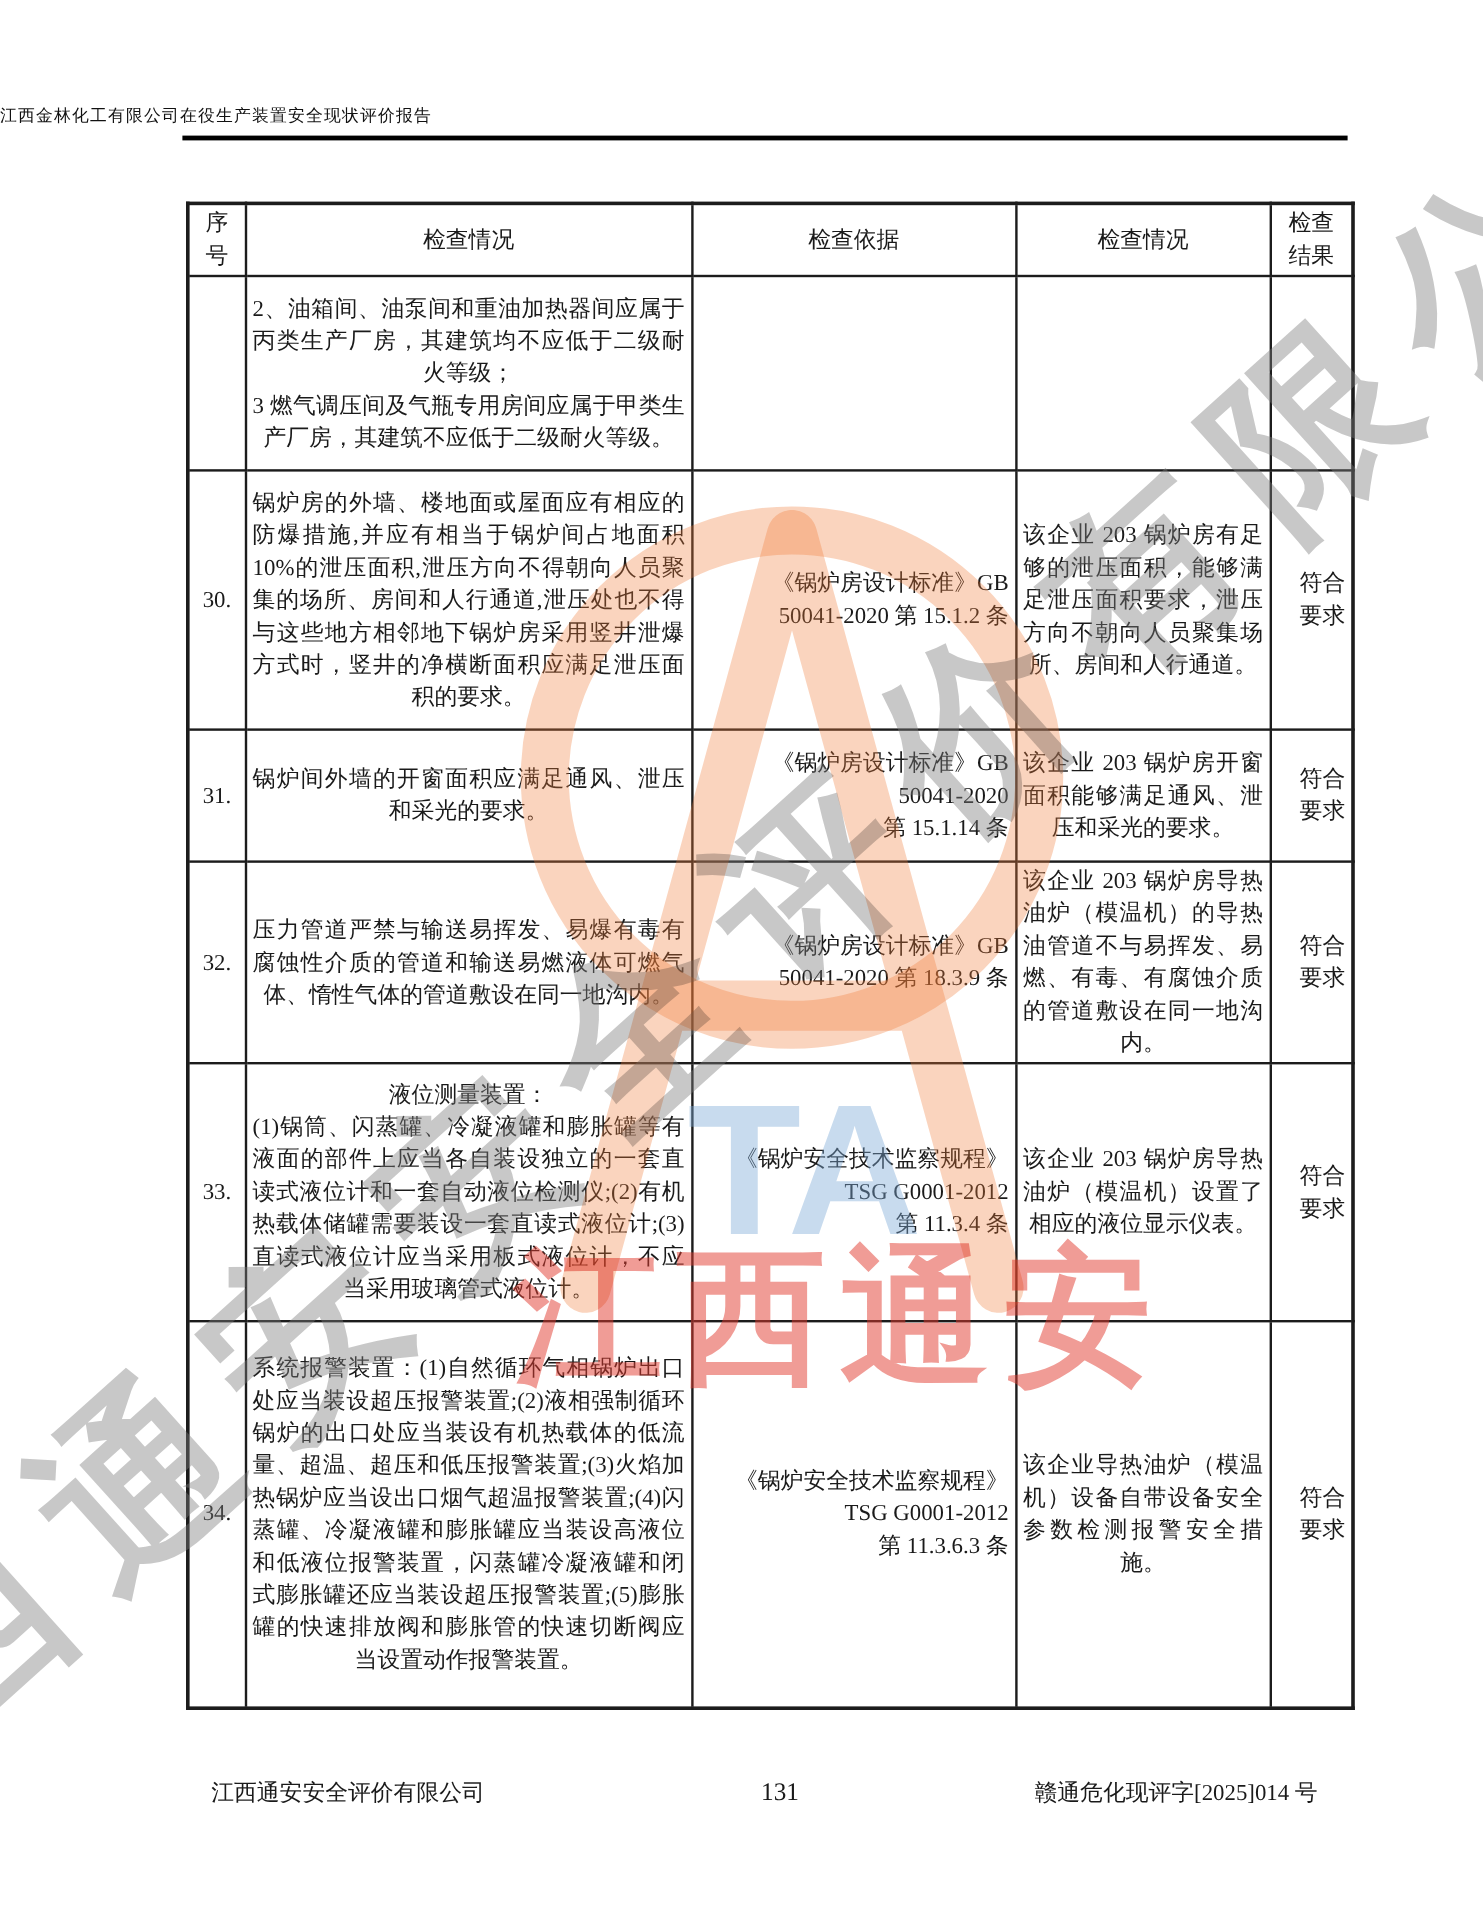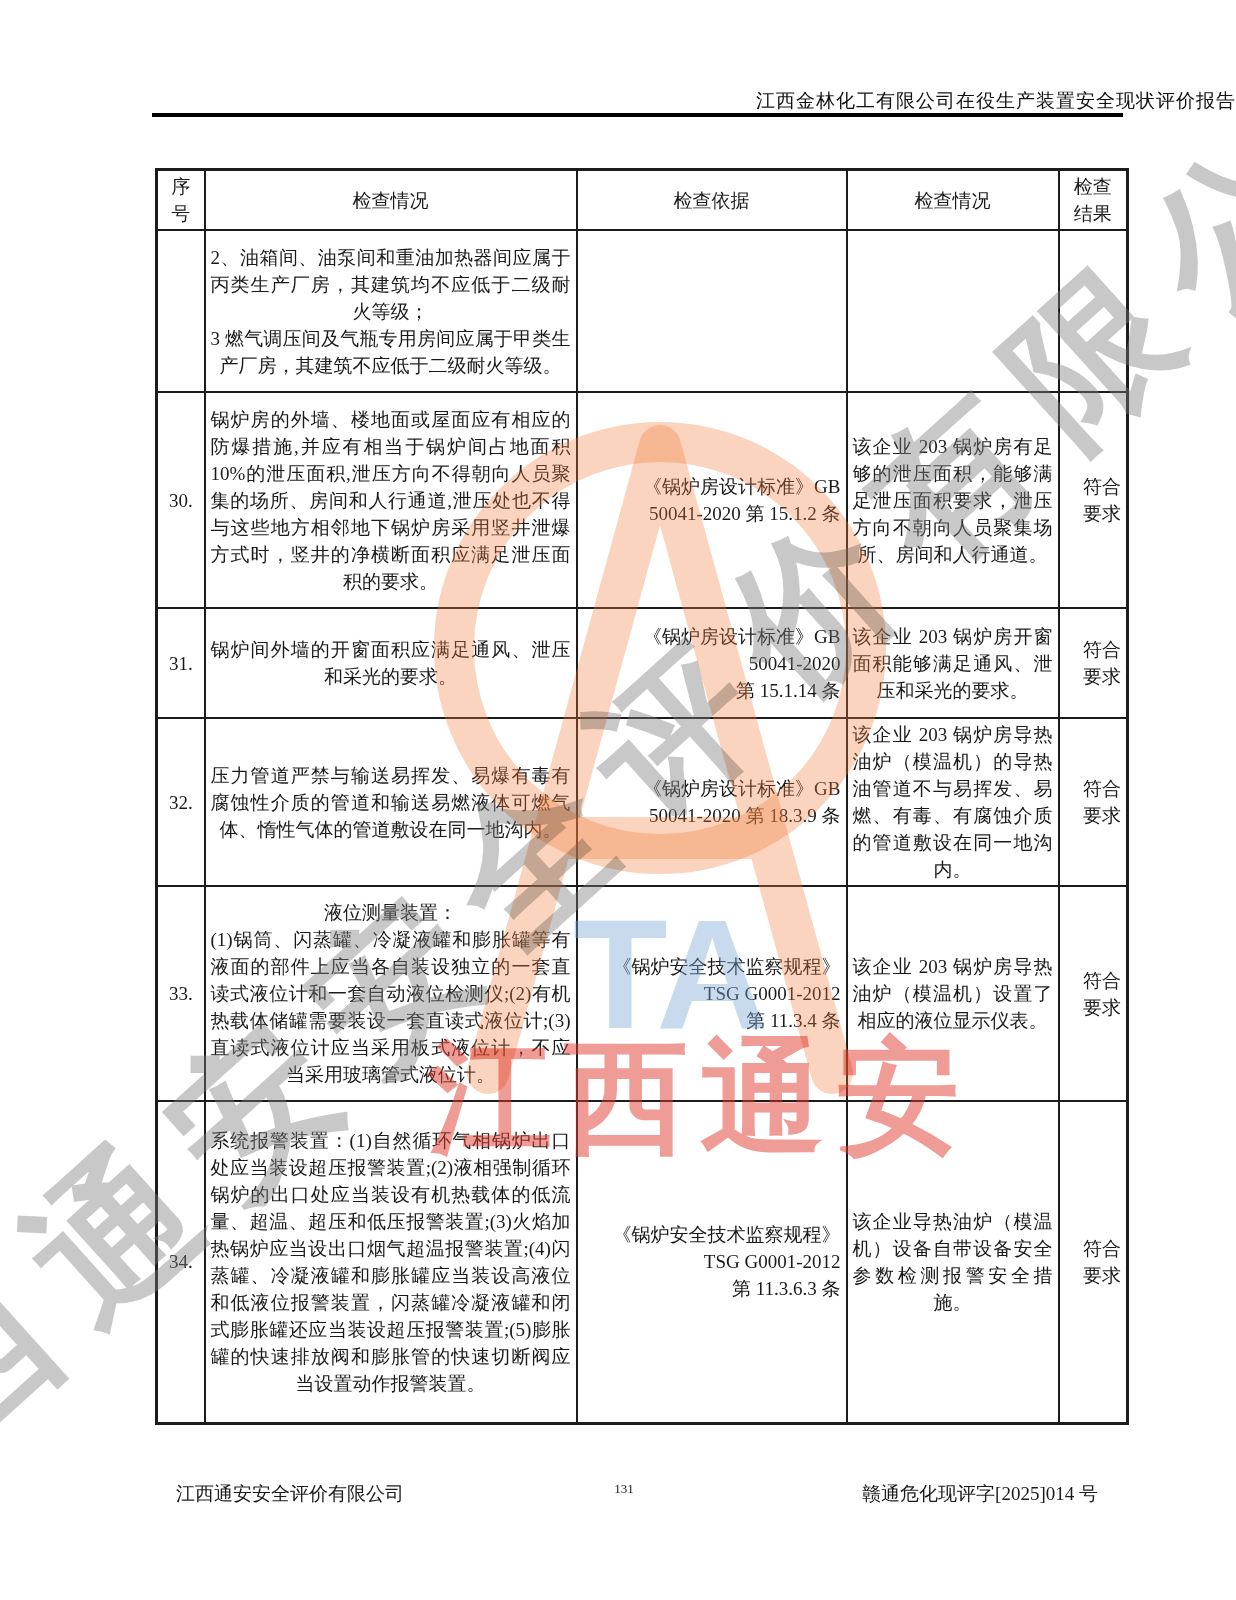--- a/index.html
+++ b/index.html
@@ -8,21 +8,21 @@
     width:1236px;height:1600px;
     background:#ffffff;
     margin:0 auto;
     overflow:hidden;
     font-family:"Liberation Serif", serif;
     color:#1a1a1a;
   }
   
   .doc-title{
     position:absolute;top:88px;left:0;width:100%;
-    text-align:right;font-size:19px;letter-spacing:1px;color:#111;
+    text-align:left;font-size:14px;letter-spacing:1px;color:#111;
   }
   .title-rule{
     position:absolute;top:113px;left:152px;width:971px;height:4px;
     background:#000;
   }
   
   table.check{
     position:absolute;top:128px;left:155px;
     width:971px;border-collapse:collapse;table-layout:fixed;
     z-index:1;
@@ -57,21 +57,21 @@
     white-space:pre-line;
     border-radius:22px;
   }
   td.basis, td.situation, td.result{
     text-align:right;white-space:pre-line;
   }
   td.situation{text-align:justify;text-align-last:center;}
   
   .footer{position:absolute;top:1481px;left:0;width:100%;height:30px;font-size:19px;}
   .footer .company{position:absolute;left:176px;}
-  .footer .pageno{position:absolute;left:624px;transform:translateX(-50%);font-size:13px;}
+  .footer .pageno{position:absolute;left:650px;transform:translateX(-50%);font-size:21px;}
   .footer .docno{position:absolute;right:138px;}
   
   .watermark{position:absolute;inset:0;pointer-events:none;z-index:4;}
   .wm-diagonal{
     position:absolute;left:618px;top:790px;width:2500px;height:220px;
     transform:translate(-50%,-50%) rotate(-42deg);
     text-align:center;white-space:nowrap;
     font-family:"Liberation Sans", sans-serif;font-weight:bold;
     font-size:158px;letter-spacing:30px;
     color:rgba(125,125,125,0.42);

